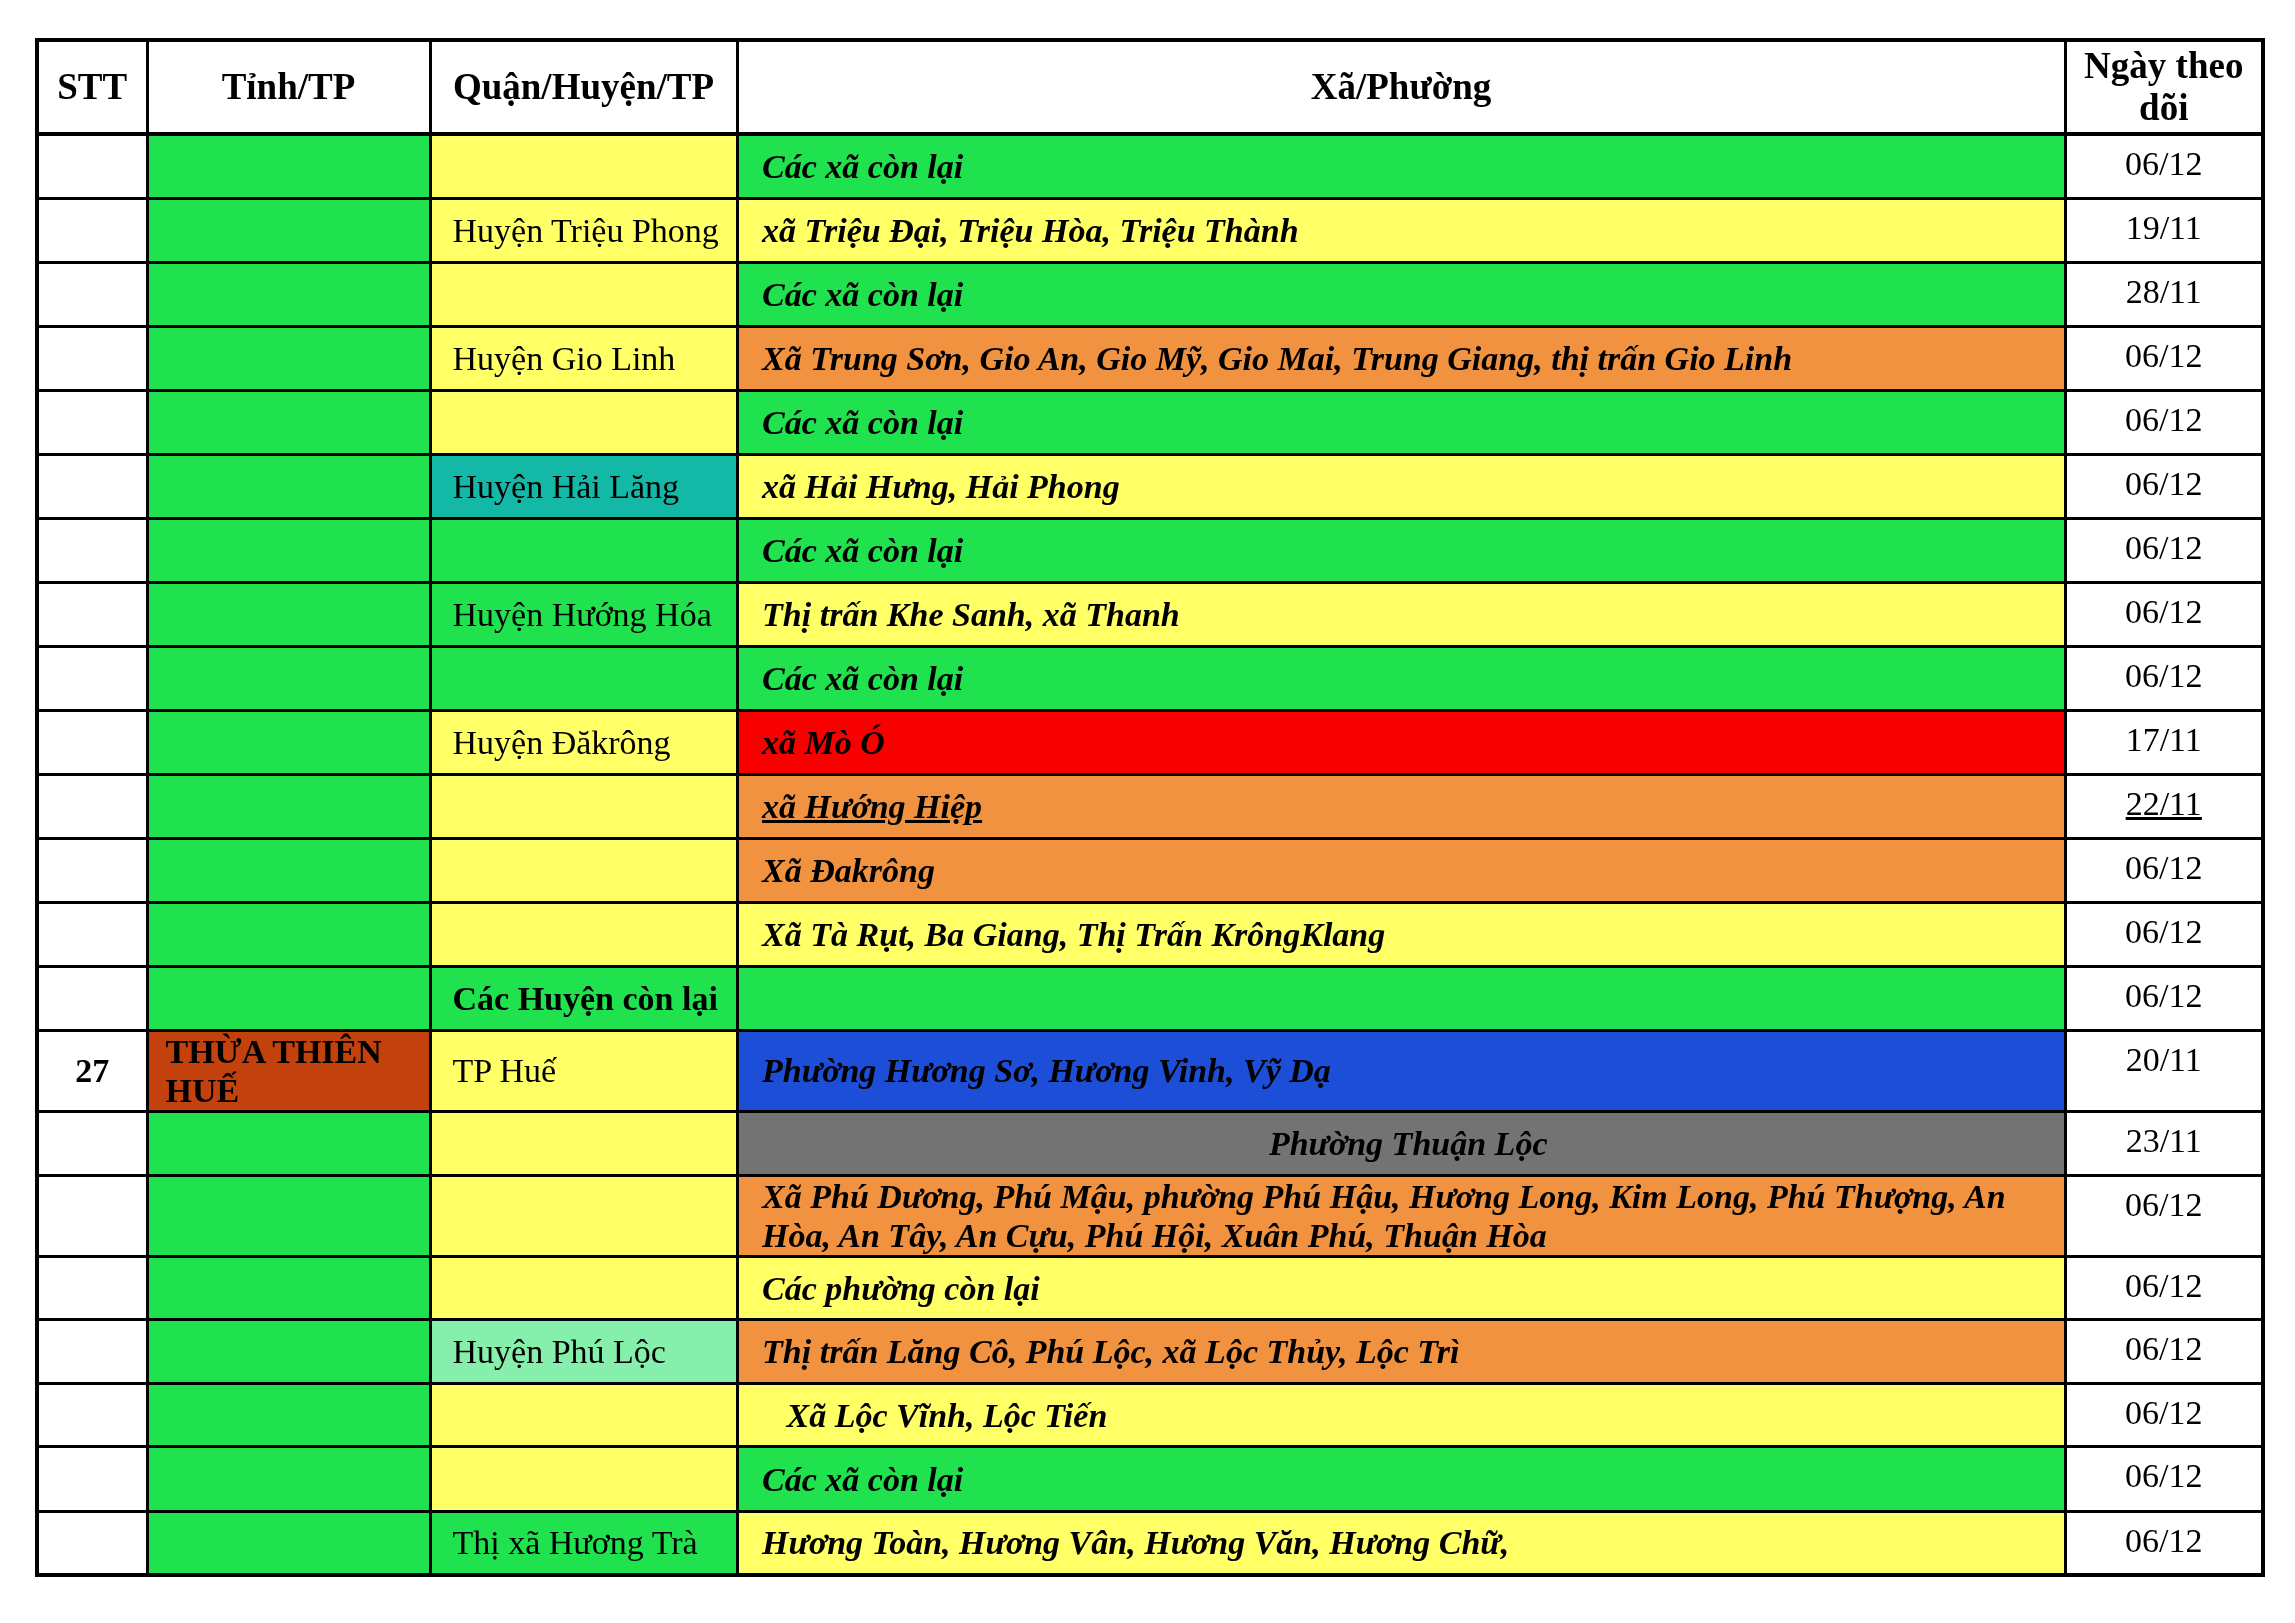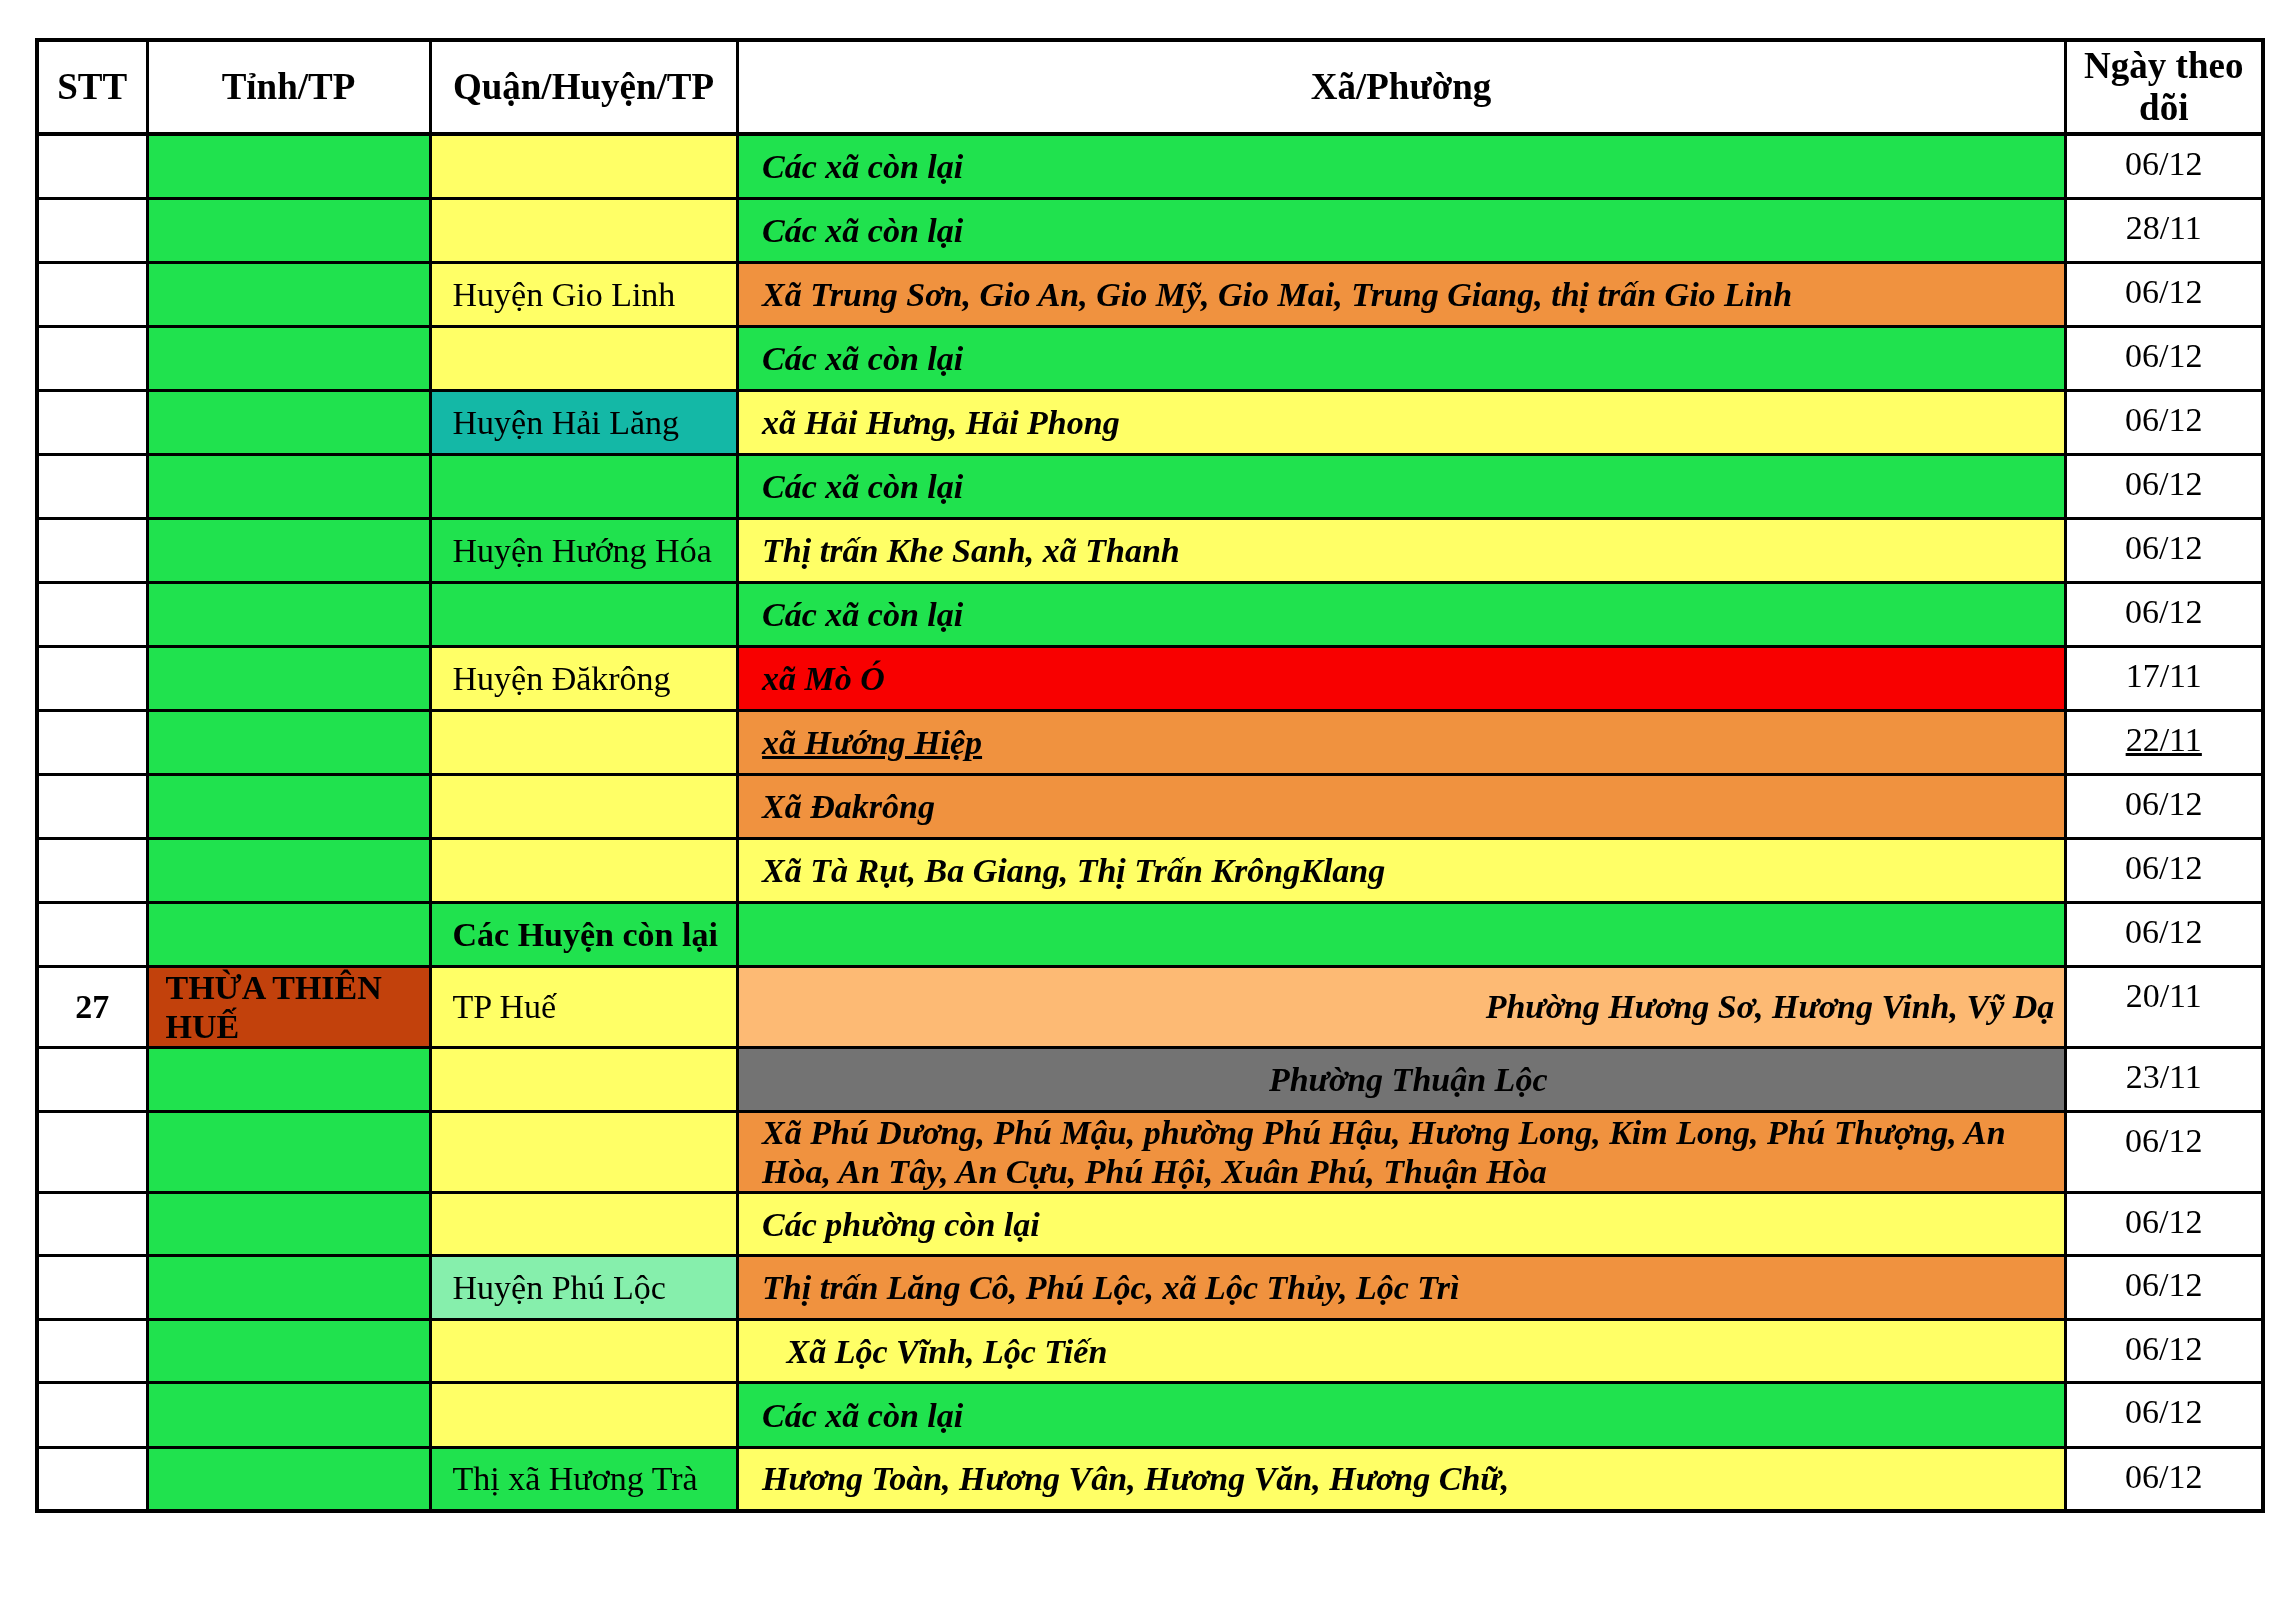--- a/index.html
+++ b/index.html
@@ -103,20 +103,27 @@
         <tr style="height: 64px;">
           <td class="stt" style="background: rgb(255, 255, 255);"></td>
           <td class="province" style="background: rgb(32, 226, 78);"></td>
           <td class="district" style="background: rgb(255, 255, 102);"></td>
           <td class="commune" style="background: rgb(32, 226, 78);">Các xã còn lại</td>
           <td class="date" style="background: rgb(255, 255, 255);">06/12</td>
         </tr>
         <tr style="height: 64px;">
           <td class="stt" style="background: rgb(255, 255, 255);"></td>
           <td class="province" style="background: rgb(32, 226, 78);"></td>
+          <td class="district" style="background: rgb(255, 255, 102);">Huyện Triệu Phong</td>
+          <td class="commune" style="background: rgb(255, 255, 102);">xã Triệu Đại, Triệu Hòa, Triệu Thành</td>
+          <td class="date" style="background: rgb(255, 255, 255);">19/11</td>
+        </tr>
+        <tr style="height: 64px;">
+          <td class="stt" style="background: rgb(255, 255, 255);"></td>
+          <td class="province" style="background: rgb(32, 226, 78);"></td>
           <td class="district" style="background: rgb(255, 255, 102);"></td>
           <td class="commune" style="background: rgb(32, 226, 78);">Các xã còn lại</td>
           <td class="date" style="background: rgb(255, 255, 255);">28/11</td>
         </tr>
         <tr style="height: 64px;">
           <td class="stt" style="background: rgb(255, 255, 255);"></td>
           <td class="province" style="background: rgb(32, 226, 78);"></td>
           <td class="district" style="background: rgb(255, 255, 102);">Huyện Gio Linh</td>
           <td class="commune" style="background: rgb(240, 146, 63);">Xã Trung Sơn, Gio An, Gio Mỹ, Gio Mai, Trung Giang, thị trấn Gio Linh</td>
           <td class="date" style="background: rgb(255, 255, 255);">06/12</td>
@@ -188,21 +195,21 @@
           <td class="stt" style="background: rgb(255, 255, 255);"></td>
           <td class="province" style="background: rgb(32, 226, 78);"></td>
           <td class="district bold" style="background: rgb(32, 226, 78);">Các Huyện còn lại</td>
           <td class="commune" style="background: rgb(32, 226, 78);"></td>
           <td class="date" style="background: rgb(255, 255, 255);">06/12</td>
         </tr>
         <tr style="height: 74px;">
           <td class="stt" style="background: rgb(255, 255, 255);">27</td>
           <td class="province" style="background: #c2410c;">THỪA THIÊN HUẾ</td>
           <td class="district" style="background: rgb(255, 255, 102);">TP Huế</td>
-          <td class="commune" style="background: #fdba74; text-align: right;">Phường Hương Sơ, Hương Vinh, Vỹ Dạ</td>
+          <td class="commune" style="background: #1d4ed8;">Phường Hương Sơ, Hương Vinh, Vỹ Dạ</td>
           <td class="date" style="background: rgb(255, 255, 255);">20/11</td>
         </tr>
         <tr style="height: 64px;">
           <td class="stt" style="background: rgb(255, 255, 255);"></td>
           <td class="province" style="background: rgb(32, 226, 78);"></td>
           <td class="district" style="background: rgb(255, 255, 102);"></td>
           <td class="commune" style="background: #737373; text-align: center;">Phường Thuận Lộc</td>
           <td class="date" style="background: rgb(255, 255, 255);">23/11</td>
         </tr>
         <tr style="height: 75px;">

